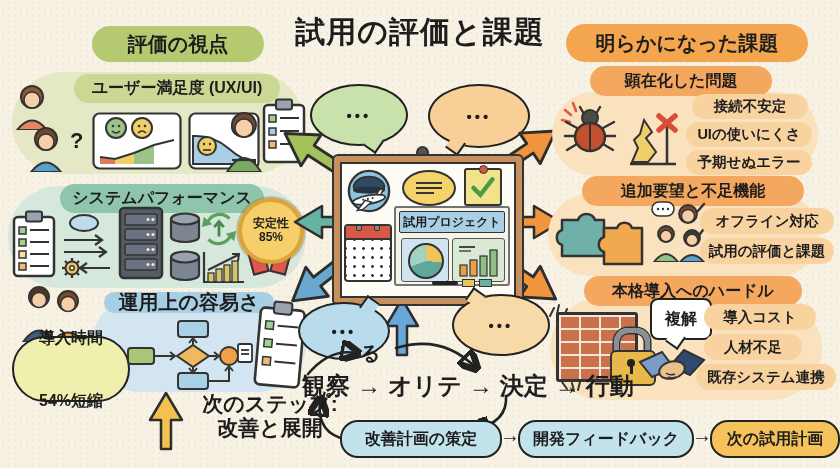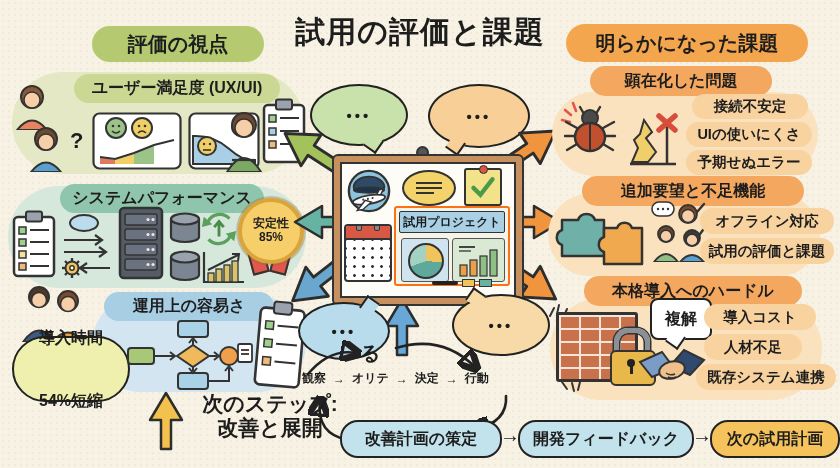--- a/index.html
+++ b/index.html
@@ -22,21 +22,21 @@
   .tail-t{border-left:2.5px solid #222;border-top:2.5px solid #222;transform:rotate(35deg);}
   .fat{position:absolute;overflow:visible;}
   .fat polygon{stroke:#2d2d2d;stroke-width:2.5;stroke-linejoin:round;}
   .title{position:absolute;font-weight:800;font-size:30px;letter-spacing:1px;}
   .hdr{font-size:16.5px;}
   .ipill{font-size:14.5px;background:#f8d3a0;}
   .board{position:absolute;background:#fdfcf6;border:6px solid #c6915e;
     box-shadow:0 0 0 2px #333, inset 0 0 0 2px #333;border-radius:4px;}
   .flowpill{position:absolute;display:flex;align-items:center;justify-content:center;
     font-weight:bold;font-size:16px;border:2.5px solid #222;border-radius:18px;white-space:nowrap;}
-  .ooda{position:absolute;display:flex;gap:7px;font-size:12px;font-weight:800;align-items:center;}
+  .ooda{position:absolute;display:flex;gap:7px;font-size:24px;font-weight:800;align-items:center;}
   .medal{position:absolute;border-radius:50%;background:#f6cf6a;border:4px solid #daa43c;
     box-shadow:0 0 0 2px #8a6a2a55;display:flex;flex-direction:column;align-items:center;justify-content:center;
     font-weight:800;font-size:12px;line-height:1.15;}
   .ribbon{position:absolute;width:13px;height:20px;background:#e2574d;border:2px solid #333;}
   .wall{position:absolute;background-color:#c9714b;border:3px solid #333;border-radius:3px;
     background-image:linear-gradient(#f3e6d8 2px, transparent 2px),
                      linear-gradient(90deg,#f3e6d8 2px, transparent 2px);
     background-size:100% 13px,20px 13px;}
   .cal{position:absolute;background:#fff;border:2.5px solid #333;border-radius:4px;overflow:hidden;}
   .cal-head{height:12px;background:#d85745;border-bottom:2px solid #333;}
@@ -194,21 +194,21 @@
     <path d="M8,20 Q22,13 38,5 M32,4 L39,4 L38,11" stroke="#333" stroke-width="2" fill="none"></path>
   </svg>
   <div class="ribbon" style="left:250px;top:250px;transform:rotate(-15deg);"></div>
   <div class="ribbon" style="left:272px;top:250px;transform:rotate(15deg);"></div>
   <div class="medal" style="left:238px;top:198px;width:58px;height:58px;">
     <span>安定性</span>
     <span>85%</span>
   </div>
 
   <div class="blob" style="left:92px;top:296px;width:214px;height:96px;background:#d2e5f1;"></div>
-  <div class="pill" style="left:104px;top:292px;width:170px;height:29px;background:#a8cee3;font-size:16px;">運用上の容易さ</div>
+  <div class="pill" style="left:104px;top:292px;width:170px;height:21px;background:#a8cee3;font-size:20px;">運用上の容易さ</div>
   <svg class="abs" style="left:18px;top:286px;" width="72" height="56" viewBox="0 0 72 56">
     <circle cx="21" cy="11" r="10" fill="#4a3828" stroke="#333" stroke-width="2"></circle>
     <circle cx="21" cy="14" r="7.5" fill="#f6cfa8" stroke="#333" stroke-width="1.5"></circle>
     <path d="M5,56 Q21,33 37,56 Z" fill="#3d5a80" stroke="#333" stroke-width="2"></path>
     <circle cx="50" cy="15" r="10" fill="#7a4a2b" stroke="#333" stroke-width="2"></circle>
     <circle cx="50" cy="18" r="7.5" fill="#f6cfa8" stroke="#333" stroke-width="1.5"></circle>
     <path d="M34,56 Q50,37 66,56 Z" fill="#e8a33d" stroke="#333" stroke-width="2"></path>
   </svg>
   <div class="abs" style="left:12px;top:336px;width:114px;height:62px;background:#eff0ad;border:2.5px solid #222;
        border-radius:34px;display:flex;flex-direction:column;align-items:center;justify-content:center;
@@ -300,21 +300,21 @@
             <line x1="12" y1="21" x2="30" y2="21"></line>
           </g>
         </svg>
     </div>
     <div class="sticky" style="left:124px;top:6px;width:34px;height:34px;">
       <svg width="26" height="24" viewBox="0 0 30 26">
           <path d="M4,14 L12,22 L26,4" stroke="#4a9a4a" stroke-width="5" fill="none" stroke-linecap="round"></path>
         </svg>
       <div class="abs" style="left:13px;top:-5px;width:7px;height:7px;background:#d85745;border:1.5px solid #333;border-radius:50%;"></div>
     </div>
-    <div class="abs" style="left:54px;top:44px;width:112px;height:76px;background:#f6f3e8;border:2px solid #f97316;border-radius:3px;">
+    <div class="abs" style="left:54px;top:44px;width:112px;height:76px;background:#f6f3e8;border:2px solid #737373;border-radius:3px;">
       <div class="abs" style="left:3px;top:3px;width:106px;height:22px;background:#a9d0e4;border:1.8px solid #333;border-radius:2px;
            display:flex;align-items:center;justify-content:center;font-weight:800;font-size:12px;box-sizing:border-box;">試用プロジェクト</div>
       <div class="abs" style="left:5px;top:30px;width:46px;height:42px;background:#cfe4ef;border:1.5px solid #555;border-radius:3px;">
         <div class="pie abs" style="left:6px;top:4px;width:32px;height:32px;"></div>
       </div>
       <div class="abs" style="left:56px;top:30px;width:51px;height:42px;background:#d9e9d4;border:1.5px solid #555;border-radius:3px;">
         <svg width="51" height="42" viewBox="0 0 51 42">
           <line x1="6" y1="8" x2="22" y2="8" stroke="#333" stroke-width="1.8"></line>
           <line x1="6" y1="12" x2="18" y2="12" stroke="#333" stroke-width="1.3"></line>
           <g stroke="#333" stroke-width="1.2">

